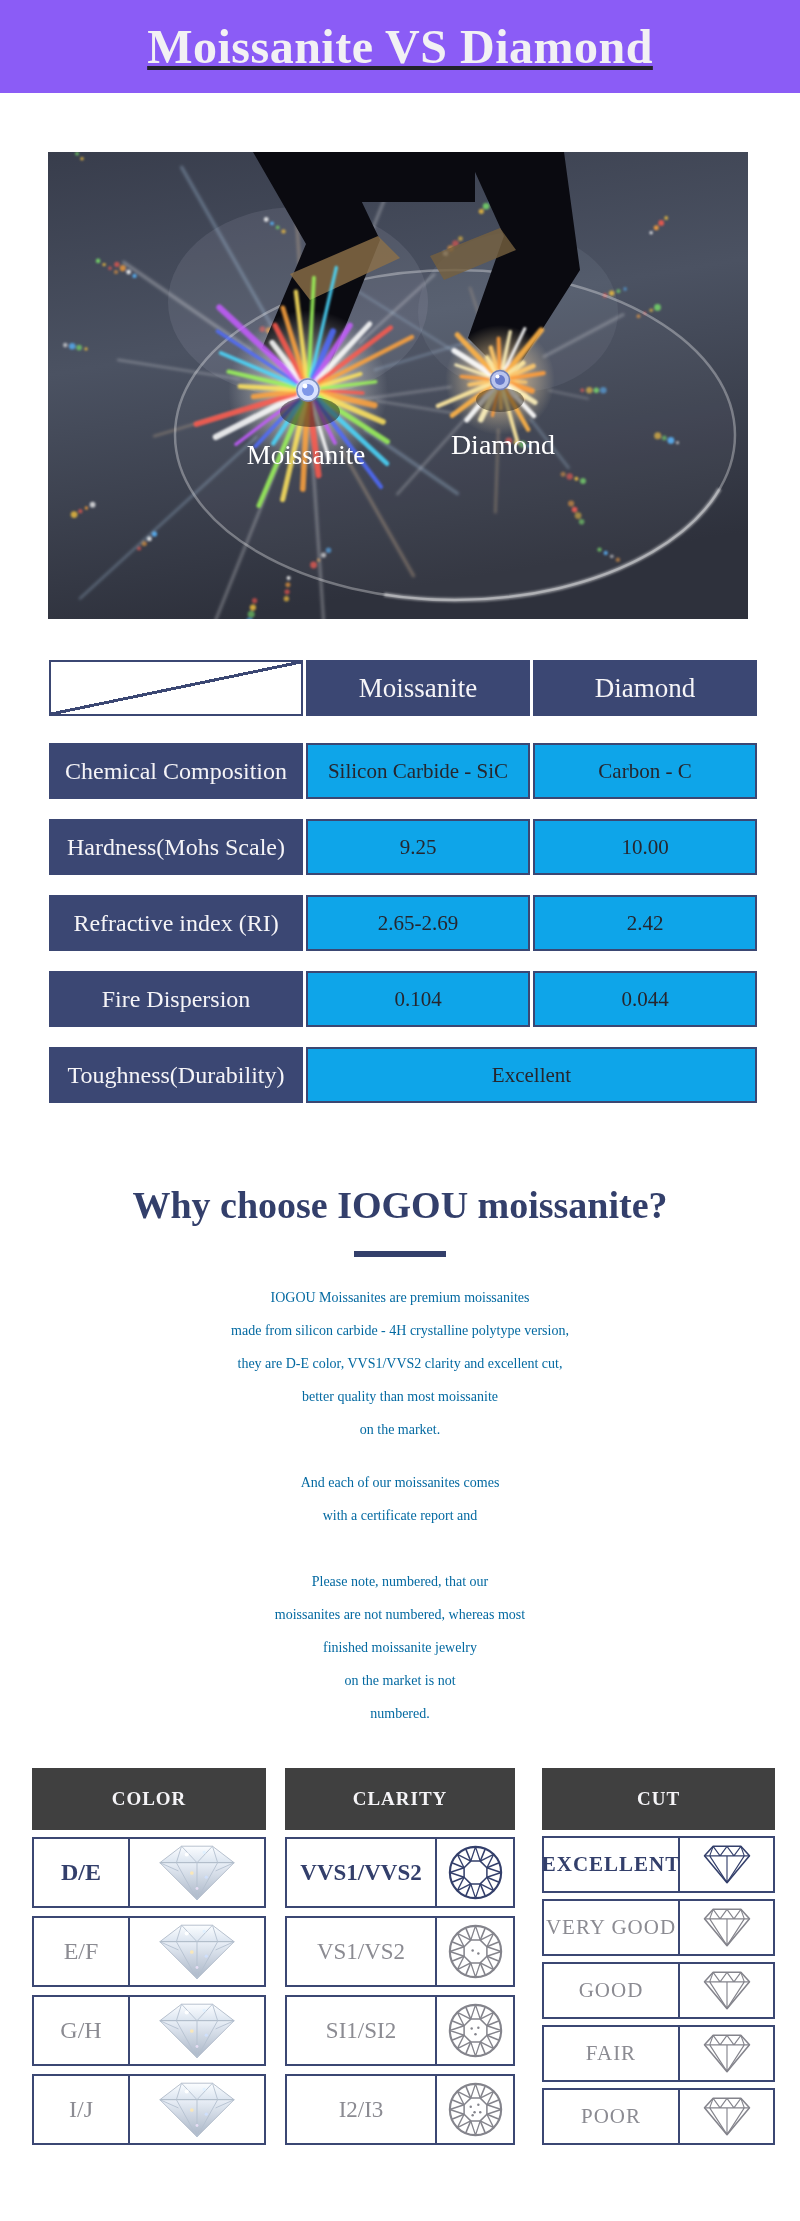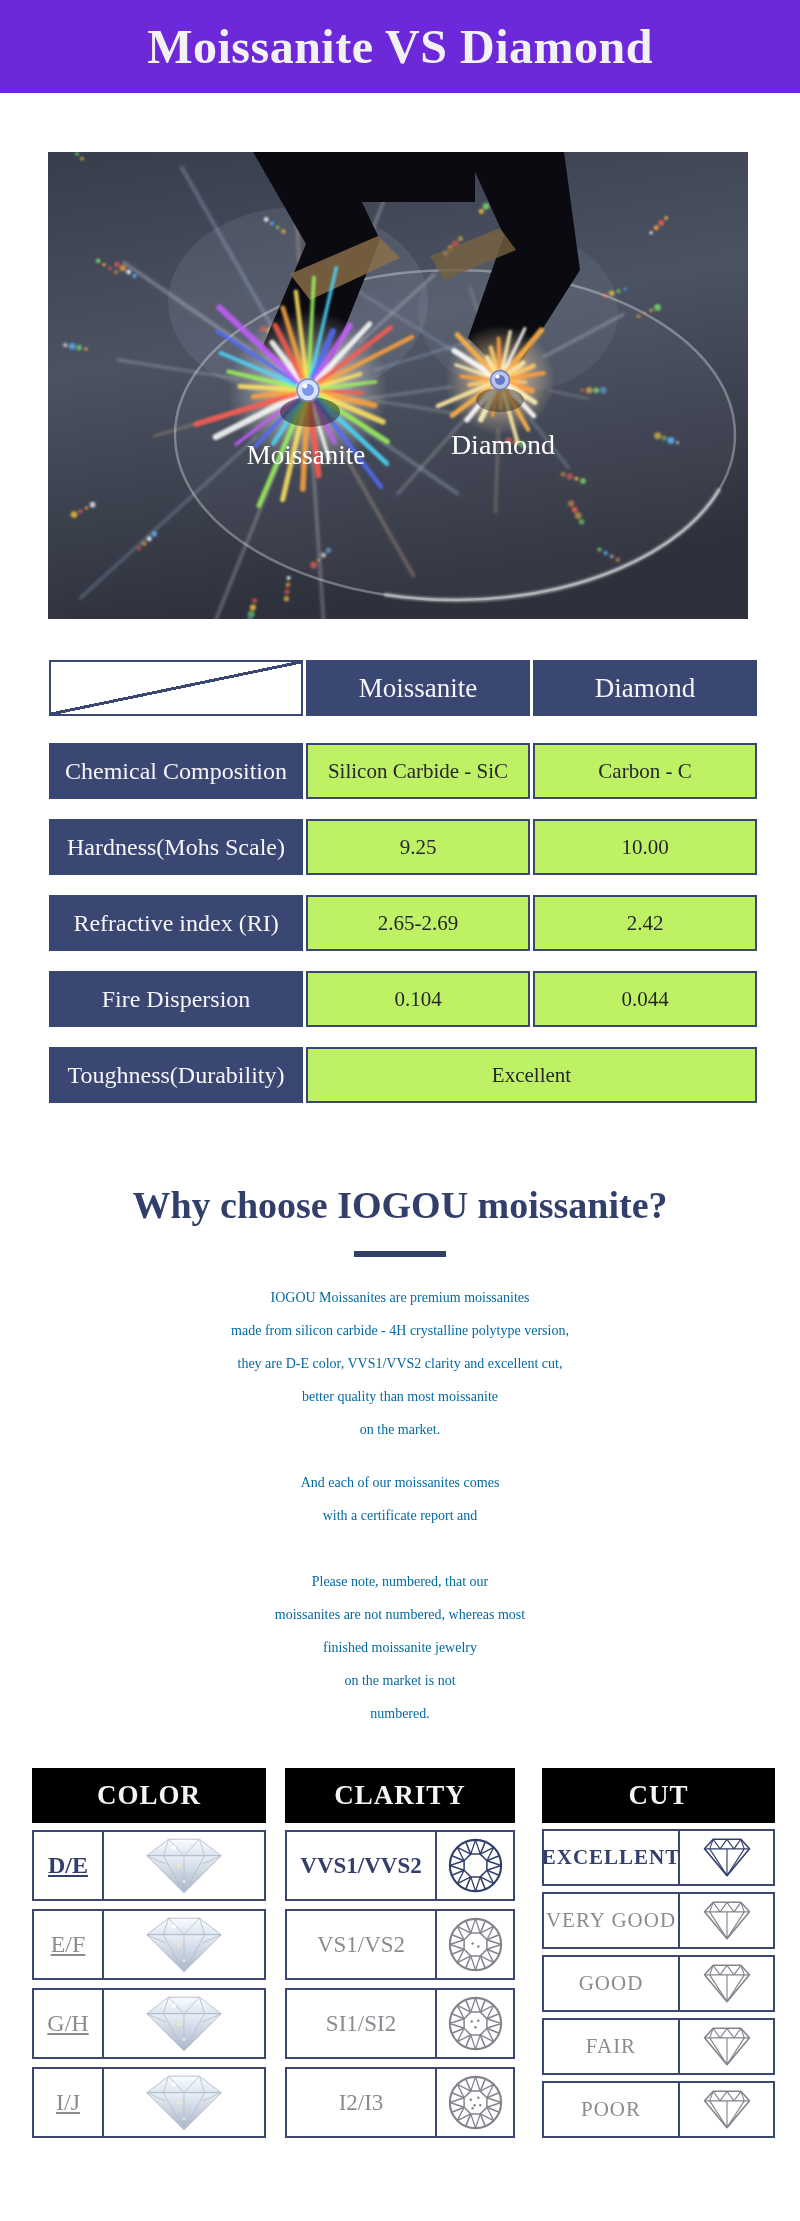--- a/index.html
+++ b/index.html
@@ -2,35 +2,35 @@
 <html><head>
 <meta charset="utf-8">
 <style>
   html,body{margin:0;padding:0;}
   body{
     width:800px; min-height:2221px; background:#ffffff;
     font-family:"Liberation Serif","DejaVu Serif",serif;
     color:#23232b; padding-bottom:48px; box-sizing:border-box;
   }
   
-  .banner{height:93px; background:#6d28d9; display:flex; align-items:center; justify-content:center;}
+  .banner{height:93px; background:#8b5cf6; display:flex; align-items:center; justify-content:center;text-decoration:underline;}
   .banner h1{margin:0; font-size:48px; font-weight:bold; color:#f2f1f4; letter-spacing:.5px;}
   
   .photo{width:700px; height:467px; margin:59px 0 0 48px; background:#3a3f4d; overflow:hidden;}
   .photo svg{display:block;}
   
   .cmp{margin:41px 0 0 49px; width:708px;}
   .cmp-row{display:grid; grid-template-columns:254px 224px 224px; column-gap:3px; height:56px;}
   .cmp-head{margin-bottom:27px;}
   .cmp-datarow{margin-bottom:20px;}
   .cmp-datarow:last-child{margin-bottom:0;}
   .cell{display:flex; align-items:center; justify-content:center; box-sizing:border-box;}
   .cell-navy{background:#3b4773; color:#f5f4f7; font-size:24px;}
   .cmp-head .cell-navy{font-size:27px;}
-  .cell-white{background:#bef264; border:2px solid #3b4773; color:#26262e; font-size:21px;}
+  .cell-white{background:#0ea5e9; border:2px solid #3b4773; color:#26262e; font-size:21px;}
   .cell-diag{
     background:linear-gradient(to bottom right,
       #ffffff calc(50% - 1.5px), #3b4773 calc(50% - 1.5px),
       #3b4773 calc(50% + 1.5px), #ffffff calc(50% + 1.5px));
     border:2px solid #3b4773;}
   .cell-span{grid-column:2 / 4;}
   
   .why{text-align:center;}
   .why h2{margin:80px 0 0; font-size:38px; font-weight:bold; color:#333f6b;}
   .divider{width:92px; height:6px; background:#333f6b; margin:24px auto 0;}
@@ -38,29 +38,29 @@
   .para span{display:block;}
   .para-1{margin-top:24px;}
   .para-2{margin-top:20px;}
   .para-3{margin-top:33px;}
   
   .grades{display:flex; margin:38px 0 0 32px; align-items:flex-start;}
   .gtable{flex:none;}
   .g-color{width:234px;}
   .g-clarity{width:230px; margin-left:19px;}
   .g-cut{width:233px; margin-left:27px;}
-  .ghead{height:55px; background:#000000; color:#f5f4f7; font-size:27px; font-weight:bold;
+  .ghead{height:62px; background:#404040; color:#f5f4f7; font-size:19px; font-weight:bold;
          display:flex; align-items:center; justify-content:center; letter-spacing:1px;}
   .grow{border:2px solid #3b4773; background:#fff; display:flex; align-items:stretch; box-sizing:border-box;}
   .g-color .grow, .g-clarity .grow{height:71px; margin-top:8px;}
   .g-color .grow.first, .g-clarity .grow.first{margin-top:7px;}
   .g-cut .grow{height:57px; margin-top:6px;}
   .glabel{display:flex; align-items:center; justify-content:center;
           border-right:2px solid #3b4773; font-size:24px; color:#8b8b92; box-sizing:border-box;}
-  .g-color .glabel{width:70px;text-decoration:underline;}
+  .g-color .glabel{width:96px;}
   .g-clarity .glabel{width:150px; font-size:23px;font-family:Liberation Serif, serif;}
   .g-cut .glabel{width:136px; font-size:21px; letter-spacing:1px;}
   .grow.first .glabel{color:#333f6b; font-weight:bold;}
   .gicon{flex:1; display:flex; align-items:center; justify-content:center;}
   .ic-navy{color:#333f6b;}
   .ic-grey{color:#84848c;}
   .hiddefs{position:absolute; width:0; height:0; overflow:hidden;}
 </style>
 </head>
 <body>

